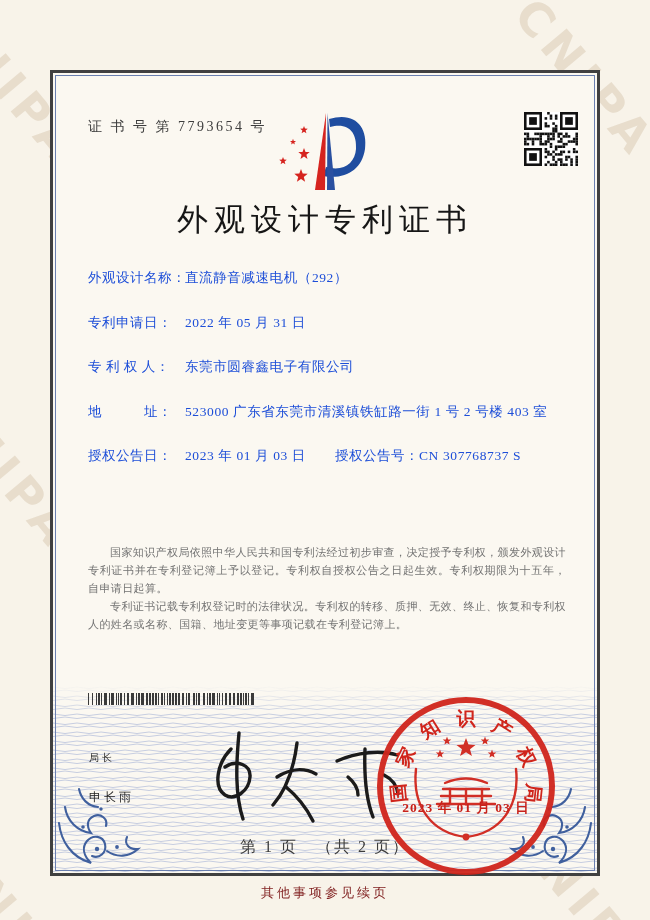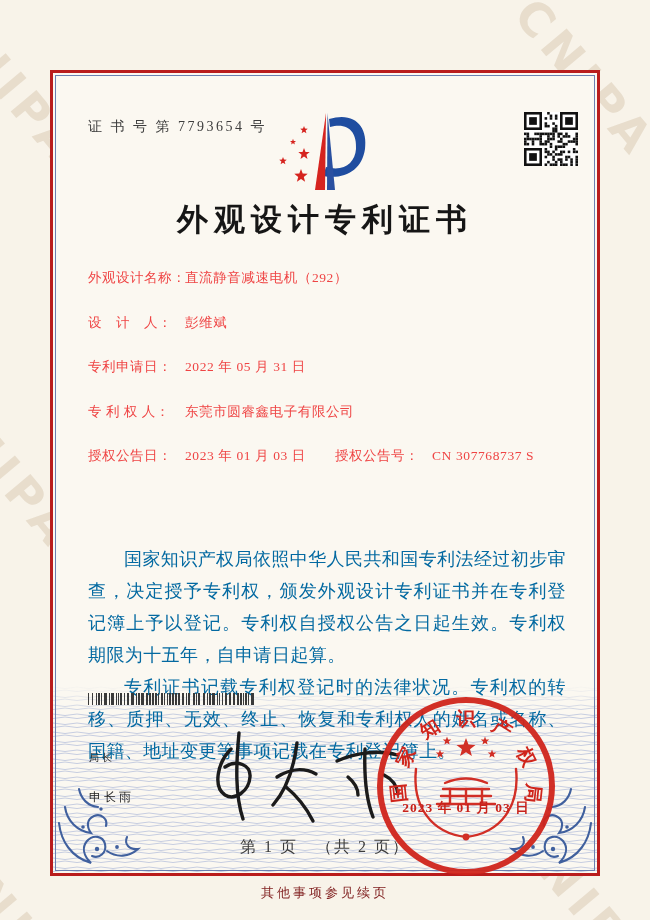--- a/index.html
+++ b/index.html
@@ -4,34 +4,34 @@
 <style>
   html,body{margin:0;padding:0;}
   body{width:650px;height:920px;font-family:"Liberation Serif","DejaVu Serif",serif;}
   .page{position:relative;width:650px;height:920px;background:#f8f3e9;overflow:hidden;}
   
   .wm{position:absolute;z-index:1;font-family:"DejaVu Sans","Liberation Sans",sans-serif;
       font-weight:bold;font-size:46px;letter-spacing:7px;color:rgba(186,160,122,0.26);
       transform:rotate(50deg);transform-origin:left top;white-space:nowrap;user-select:none;}
   
   .frame{position:absolute;left:50px;top:70px;width:550px;height:806px;box-sizing:border-box;
-         border:3px solid #b91c1c;background:#fbf8f1;z-index:2;}
+         border:3px solid #404040;background:#fbf8f1;z-index:2;}
   .frame-line{position:absolute;inset:2px;border:1px solid #6a7fb0;pointer-events:none;z-index:1;}
   .cert-no{position:absolute;left:35px;top:45px;font-size:14px;letter-spacing:2.5px;color:#3d3d3d;z-index:3;}
   .logo{position:absolute;left:218px;top:33px;z-index:3;}
   .qr{position:absolute;left:471px;top:39px;z-index:3;}
   .doc-title{position:absolute;left:0;top:126px;width:100%;text-align:center;font-size:31px;
-             font-weight:bold;letter-spacing:6px;color:#161616;z-index:3;}
+             font-weight:normal;letter-spacing:6px;color:#161616;z-index:3;}
   .fields{position:absolute;left:35px;top:196px;width:478px;z-index:3;}
-  .frow{margin-bottom:26.5px;font-size:13.5px;color:#ef4444;white-space:nowrap;}
+  .frow{margin-bottom:26.5px;font-size:13.5px;color:#1d4ed8;white-space:nowrap;}
   .flabel{display:inline-block;width:97px;letter-spacing:0.5px;}
   .fvalue{letter-spacing:0.6px;}
   .gdval{display:inline-block;width:150px;}
   .body-text{position:absolute;left:35px;top:470px;width:478px;z-index:3;}
-  .body-text p{margin:0;font-size:18px;line-height:32px;color:#0369a1;text-align:justify;
+  .body-text p{margin:0;font-size:11px;line-height:18px;color:#737373;text-align:justify;
                text-indent:2em;letter-spacing:0.4px;}
   .waveband{position:absolute;left:0;bottom:0;width:100%;height:188px;z-index:0;
             -webkit-mask-image:linear-gradient(180deg,transparent,#000 16%);
             mask-image:linear-gradient(180deg,transparent,#000 16%);}
   .ornament{position:absolute;bottom:4px;z-index:1;}
   .orn-left{left:2px;}
   .orn-right{right:2px;transform:scaleX(-1);}
   .barcode{position:absolute;left:35px;top:620px;z-index:3;}
   .sig-title{position:absolute;left:36px;top:678px;font-size:10px;letter-spacing:3px;color:#222;z-index:3;}
   .sig-name{position:absolute;left:36px;top:716px;font-size:12px;letter-spacing:3px;color:#222;z-index:3;}
@@ -282,30 +282,30 @@
         <rect x="5.142857142857143" y="41.142857142857146" width="7.714285714285715" height="7.714285714285715" fill="#111"></rect>
       </svg>
 
     <div class="doc-title">外观设计专利证书</div>
 
     <div class="fields">
       <div class="frow">
         <span class="flabel">外观设计名称：</span><span class="fvalue">直流静音减速电机（292）</span>
       </div>
       <div class="frow">
-        <span class="flabel">设　计　人：</span><span class="fvalue">彭维斌</span>
-      </div>
-      <div class="frow">
         <span class="flabel">专利申请日：</span><span class="fvalue">2022 年 05 月 31 日</span>
       </div>
       <div class="frow">
         <span class="flabel">专 利 权 人：</span><span class="fvalue">东莞市圆睿鑫电子有限公司</span>
       </div>
       <div class="frow">
-        <span class="flabel">授权公告日：</span><span class="fvalue gdval">2023 年 01 月 03 日</span><span class="flabel" style="width:auto;margin-right:13px;">授权公告号：</span><span class="fvalue">CN 307768737 S</span>
+        <span class="flabel">地　　　址：</span><span class="fvalue">523000 广东省东莞市清溪镇铁缸路一街 1 号 2 号楼 403 室</span>
+      </div>
+      <div class="frow">
+        <span class="flabel">授权公告日：</span><span class="fvalue gdval">2023 年 01 月 03 日</span><span class="flabel" style="width:auto;margin-right:0;">授权公告号：</span><span class="fvalue">CN 307768737 S</span>
       </div>
     </div>
 
     <div class="body-text">
       <p>国家知识产权局依照中华人民共和国专利法经过初步审查，决定授予专利权，颁发外观设计专利证书并在专利登记簿上予以登记。专利权自授权公告之日起生效。专利权期限为十五年，自申请日起算。</p>
       <p>专利证书记载专利权登记时的法律状况。专利权的转移、质押、无效、终止、恢复和专利权人的姓名或名称、国籍、地址变更等事项记载在专利登记簿上。</p>
     </div>
 
     <svg id="barcode-svg" class="barcode" width="168" height="12" viewBox="0 0 168 12">
         <rect x="0" y="0" width="1" height="12" fill="#3a3a3a"></rect>

